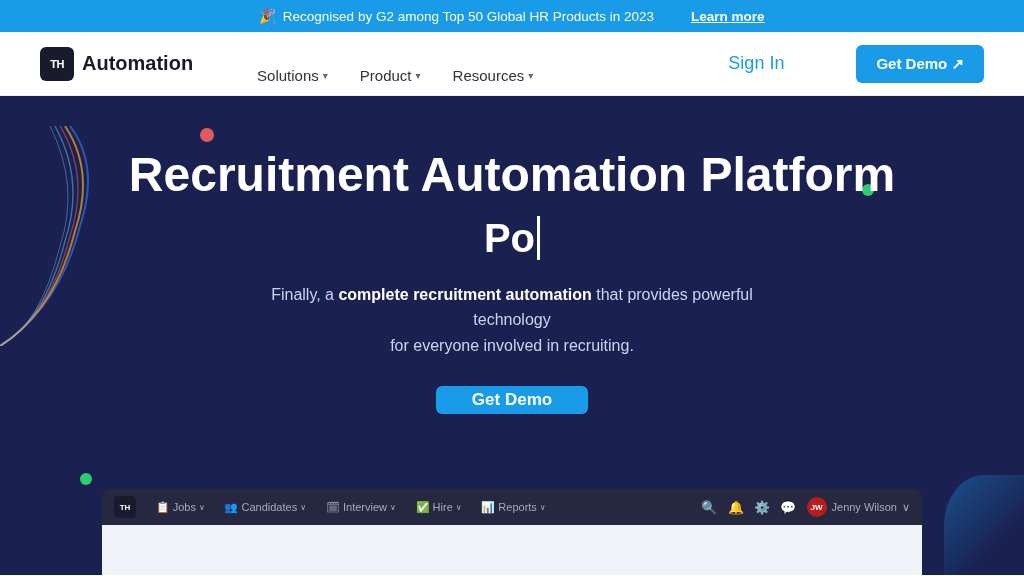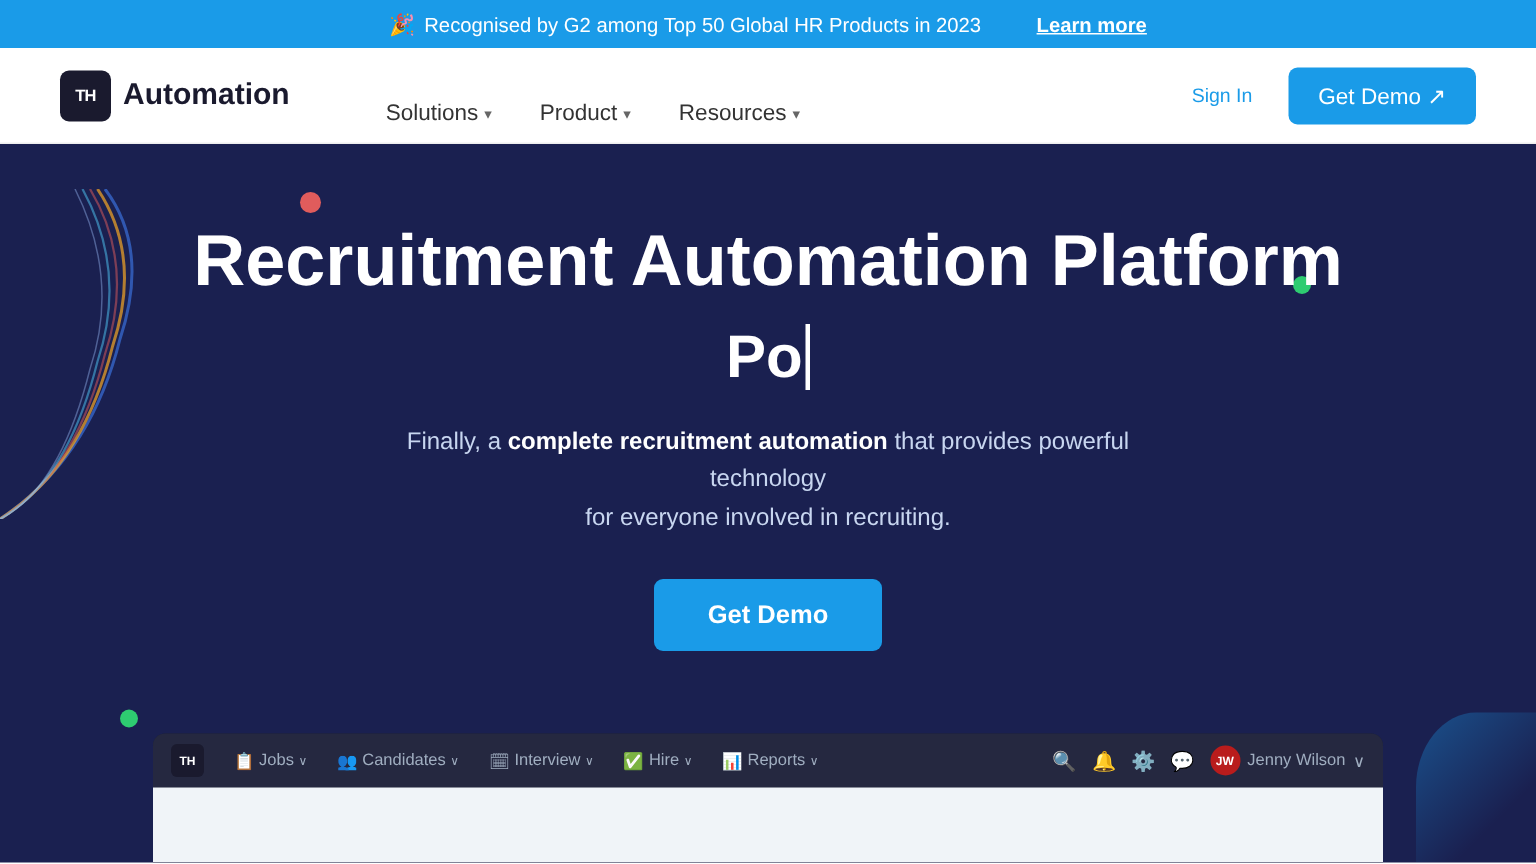--- a/index.html
+++ b/index.html
@@ -80,40 +80,41 @@
     .nav-chevron {
       font-size: 10px;
       color: #666;
     }
     .nav-actions {
       display: flex;
       align-items: center;
       gap: 12px;
     }
     .sign-in-btn {
-      font-size: 13px;
+      font-size: 18px;
       color: #1a9be8;
       background: none;
       border: none;
       cursor: pointer;
       font-weight: 500;
       padding: 8px 12px;
     }
     .get-demo-btn {
       background: #1a9be8;
       color: white;
       border: none;
       padding: 10px 20px;
       border-radius: 6px;
       font-size: 15px;
-      font-weight: 400;
+      font-weight: 700;
       cursor: pointer;
       display: flex;
       align-items: center;
       gap: 6px;
+      margin-left: 48px;
     }
 
     
     .hero {
       background: #1a2050;
       position: relative;
       height: calc(576px - 97px);
       overflow: hidden;
       display: flex;
       flex-direction: column;
@@ -192,21 +193,21 @@
       margin: 0 auto 28px;
     }
     .hero-description strong {
       color: white;
       font-weight: 700;
     }
     .hero-cta-btn {
       background: #1a9be8;
       color: white;
       border: none;
-      padding: 14px 36px;
+      padding: 4px 36px;
       border-radius: 6px;
       font-size: 17px;
       font-weight: 600;
       cursor: pointer;
     }
 
     
     .app-preview {
       position: absolute;
       bottom: 0;

